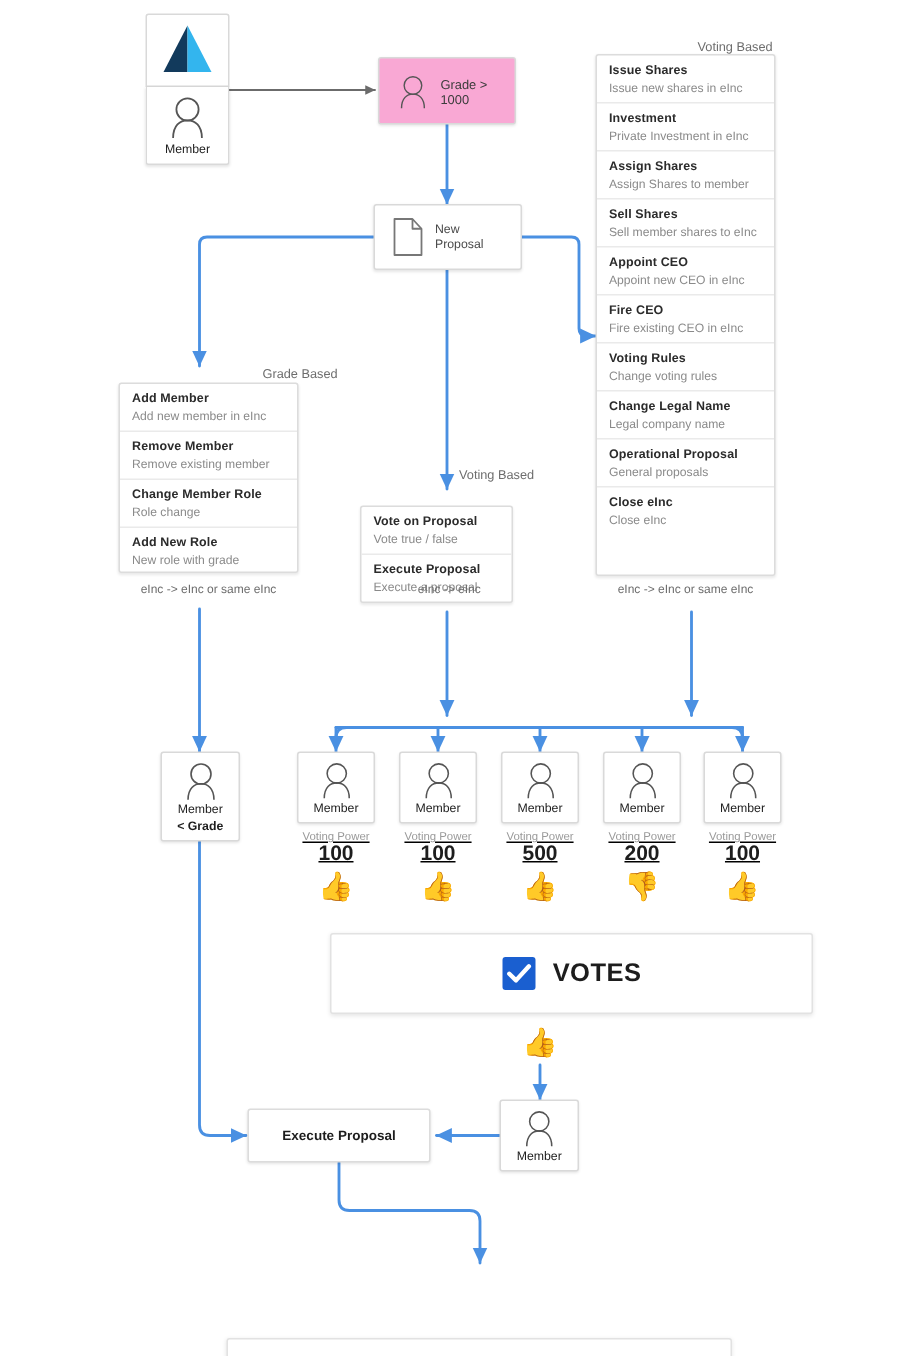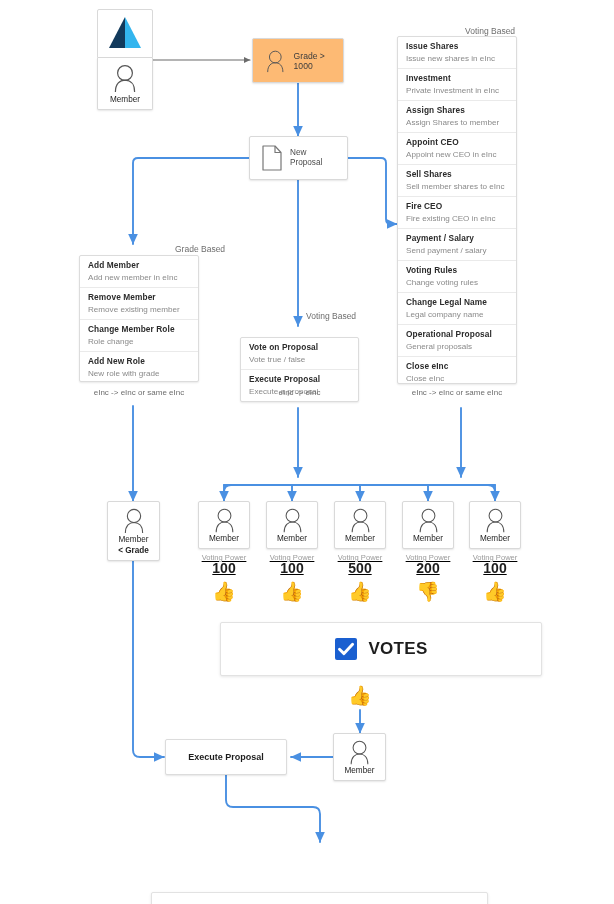--- a/index.html
+++ b/index.html
@@ -48,21 +48,21 @@
   .finalbox{position:absolute;box-sizing:border-box;background:#fff;border:1px solid #e2e2e2;
             border-radius:2px;box-shadow:0 1px 3px rgba(0,0,0,0.10);
             display:flex;align-items:center;justify-content:center;gap:14px;}
   .final-txt{font-size:16px;font-weight:bold;color:#1d1d1d;}
 
   .npbox{position:absolute;box-sizing:border-box;background:#fff;border:1px solid #d9d9d9;
          border-radius:2px;box-shadow:0 1px 2px rgba(0,0,0,0.10);
          display:flex;align-items:center;gap:7px;padding-left:11px;}
   .npbox .nptext{font-size:8.2px;color:#4a4a4a;line-height:10px;}
 
-  .gradebox{position:absolute;box-sizing:border-box;background:#fdba74;border:1px solid #d9d9d9;
+  .gradebox{position:absolute;box-sizing:border-box;background:#f9a8d4;border:1px solid #d9d9d9;
             border-radius:2px;box-shadow:0 1px 2px rgba(0,0,0,0.10);
             display:flex;align-items:center;gap:8px;padding-left:12px;}
   .gradebox .gtext{font-size:8.6px;color:#3c3c3c;}
 
   .logobox{position:absolute;box-sizing:border-box;background:#fff;border:1px solid #d9d9d9;
            border-radius:2px 2px 0 0;display:flex;align-items:center;justify-content:center;}
   .memberbox-top{position:absolute;box-sizing:border-box;background:#fff;border:1px solid #d9d9d9;
            border-top:none;border-radius:0 0 2px 2px;box-shadow:0 1px 2px rgba(0,0,0,0.10);
            display:flex;flex-direction:column;align-items:center;justify-content:center;}
   .memberbox-top .mlabel{font-size:8.2px;color:#1d1d1d;margin-top:2px;}
@@ -161,36 +161,32 @@
       </div>
       <div class="litem">
         <div class="lt">Investment</div>
         <div class="ls">Private Investment in eInc</div>
       </div>
       <div class="litem">
         <div class="lt">Assign Shares</div>
         <div class="ls">Assign Shares to member</div>
       </div>
       <div class="litem">
+        <div class="lt">Sell Shares</div>
+        <div class="ls">Sell member shares to eInc</div>
+      </div>
+      <div class="litem">
         <div class="lt">Appoint CEO</div>
         <div class="ls">Appoint new CEO in eInc</div>
       </div>
       <div class="litem">
-        <div class="lt">Sell Shares</div>
-        <div class="ls">Sell member shares to eInc</div>
-      </div>
-      <div class="litem">
         <div class="lt">Fire CEO</div>
         <div class="ls">Fire existing CEO in eInc</div>
       </div>
       <div class="litem">
-        <div class="lt">Payment / Salary</div>
-        <div class="ls">Send payment / salary</div>
-      </div>
-      <div class="litem">
         <div class="lt">Voting Rules</div>
         <div class="ls">Change voting rules</div>
       </div>
       <div class="litem">
         <div class="lt">Change Legal Name</div>
         <div class="ls">Legal company name</div>
       </div>
       <div class="litem">
         <div class="lt">Operational Proposal</div>
         <div class="ls">General proposals</div>
@@ -217,21 +213,21 @@
         <div class="ls">Role change</div>
       </div>
       <div class="litem">
         <div class="lt">Add New Role</div>
         <div class="ls">New role with grade</div>
       </div>
     </div>
   <div class="edge-label" style="left:78px;top:388px;width:122px;">eInc -&gt; eInc or same eInc</div>
 
   <div class="grp-label" style="left:306px;top:311px;">Voting Based</div>
-  <div class="listbox" id="center-list" style="left:240px;top:337px;width:119px;height:65px;">
+  <div class="listbox" id="center-list" style="left:240px;top:337px;width:102px;height:65px;">
       <div class="litem">
         <div class="lt">Vote on Proposal</div>
         <div class="ls">Vote true / false</div>
       </div>
       <div class="litem">
         <div class="lt">Execute Proposal</div>
         <div class="ls">Execute a proposal</div>
       </div>
     </div>
   <div class="edge-label" style="left:239px;top:388px;width:121px;">eInc -&gt; eInc</div>

